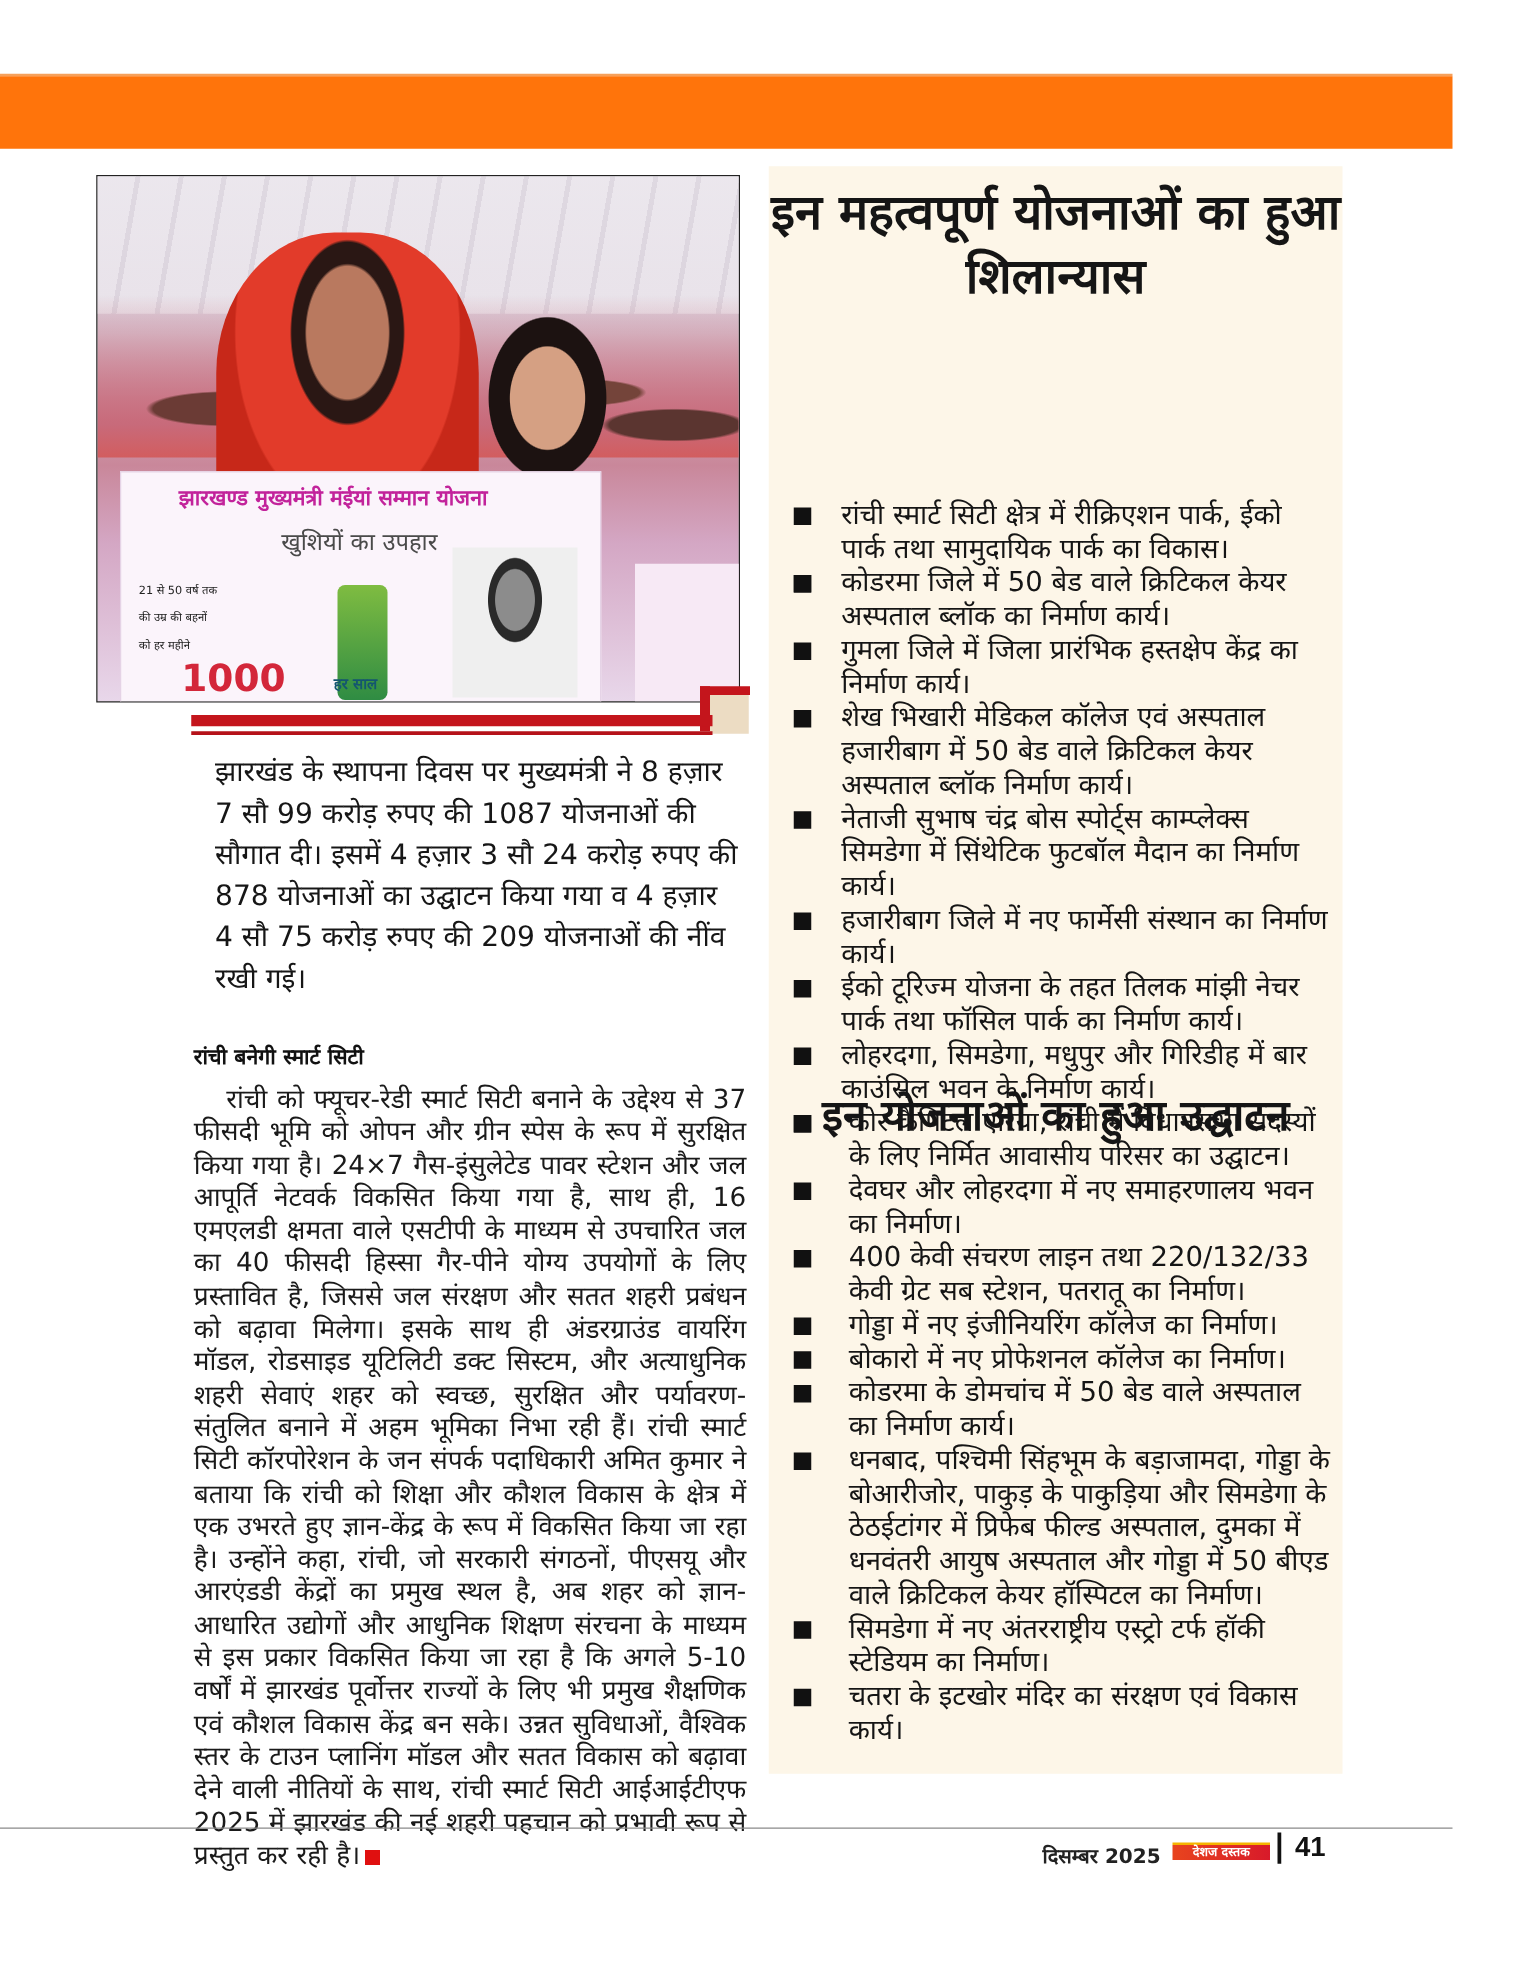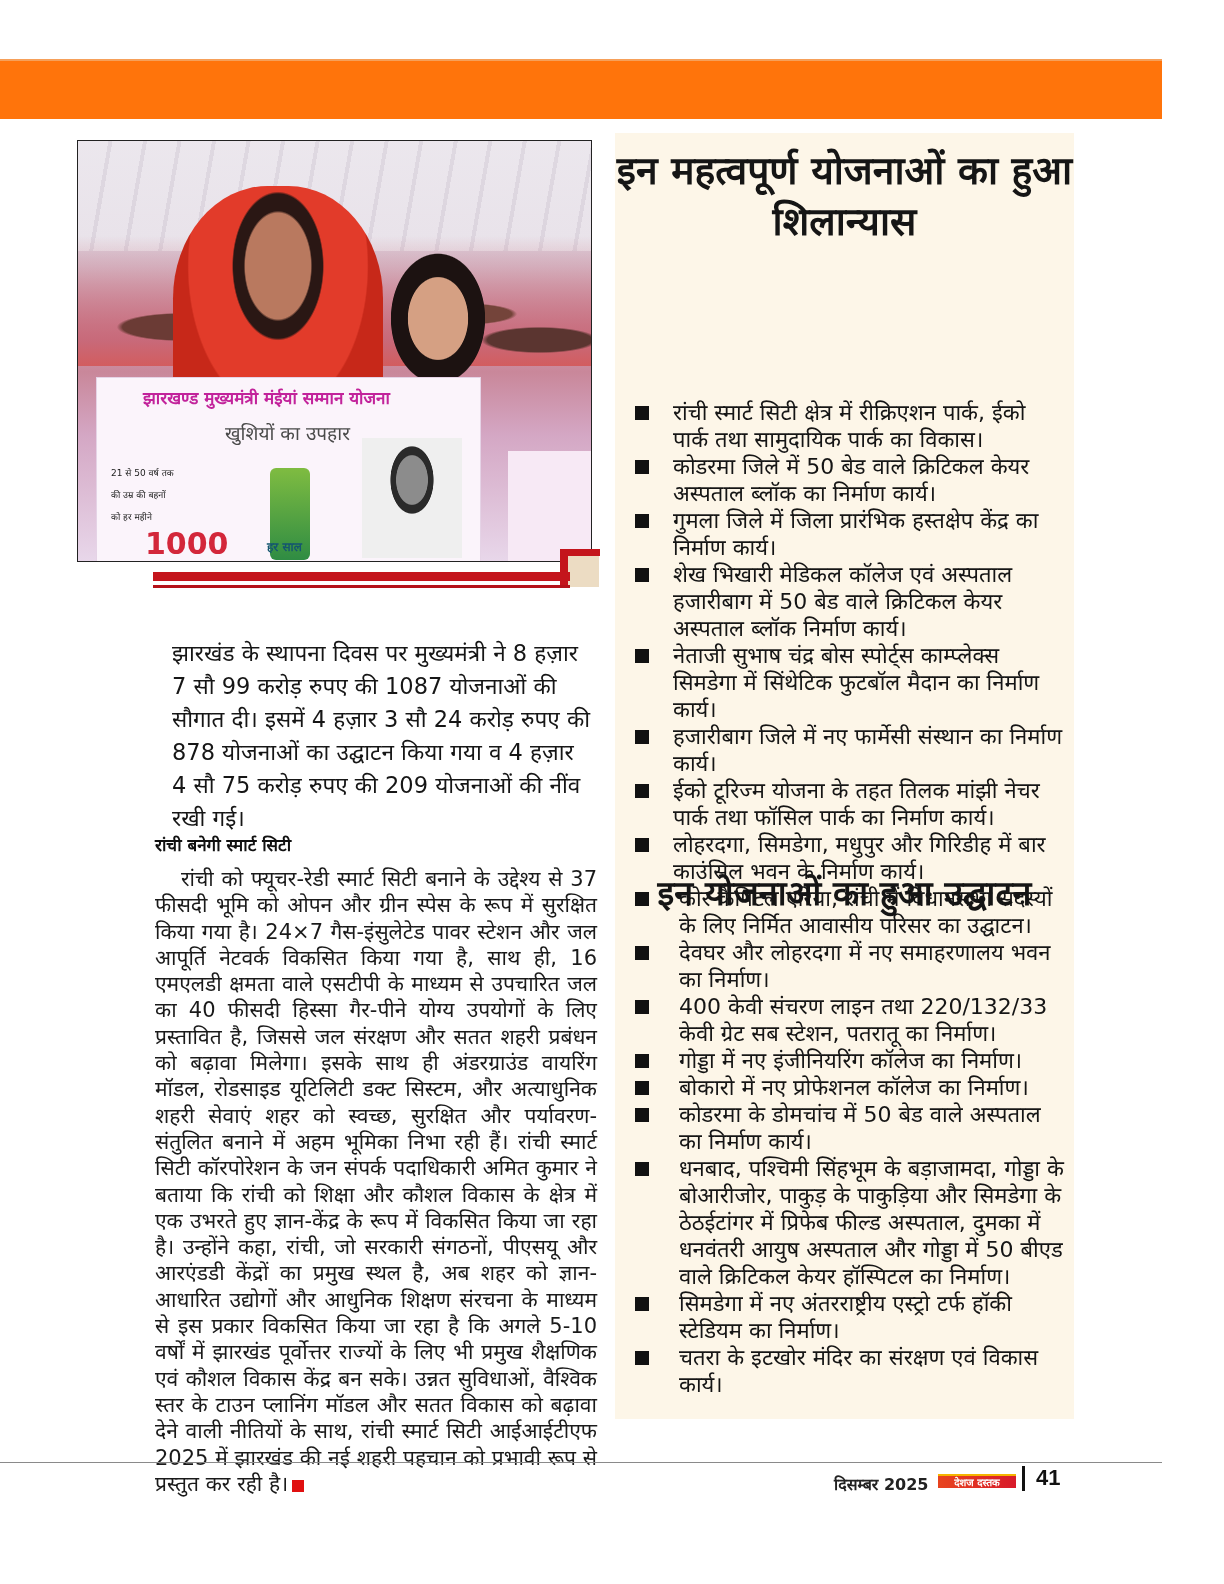--- a/index.html
+++ b/index.html
@@ -34,21 +34,21 @@
     .photo .portrait { position: absolute; left: 265px; top: 60px; width: 100px; height: 120px;
       background: radial-gradient(ellipse at 50% 35%, #8c8c8c 0 22%, #2a2a2a 23% 30%, #efefef 31% 100%); }
     .photo .placard-right { position: absolute; left: 430px; top: 310px; width: 90px; height: 112px; background: #f7e9f5; }
 
     .red-bar-top { position: absolute; left: 153px; top: 572px; width: 417px; height: 9px; background: #c4151c; }
     .red-bar-bottom { position: absolute; left: 153px; top: 585px; width: 417px; height: 3px; background: #b51219; }
     .red-corner-v { position: absolute; left: 560px; top: 549px; width: 8px; height: 36px; background: #c4151c; }
     .red-corner-h { position: absolute; left: 560px; top: 549px; width: 40px; height: 7px; background: #c4151c; }
     .corner-box { position: absolute; left: 568px; top: 556px; width: 31px; height: 31px; background: #ecdcc3; }
 
-    .intro { position: absolute; left: 172px; top: 602px; width: 420px; font-size: 22.5px; line-height: 33px; color: #161616; margin-top: 35px; }
+    .intro { position: absolute; left: 172px; top: 602px; width: 420px; font-size: 22.5px; line-height: 33px; color: #161616; }
 
     .subhead { position: absolute; left: 155px; top: 833px; font-size: 17px; font-weight: bold; color: #111; }
     .body-text { position: absolute; left: 155px; top: 866px; width: 442px; font-size: 21px; line-height: 26.3px; text-align: justify; color: #1a1a1a; }
     .body-text .indent { display: inline-block; width: 26px; }
     .end-mark { display: inline-block; width: 12px; height: 12px; background: #e01010; vertical-align: -1px; margin-left: 4px; }
 
     
     .sidebar { position: absolute; left: 615px; top: 133px; width: 459px; height: 1286px; background: #fdf6e8; }
     .sidebar-title { position: absolute; left: 0; top: 12px; width: 459px; text-align: center; font-size: 39px; line-height: 51px; font-weight: bold; color: #151515; }
     .list { position: absolute; left: 18px; width: 432px; list-style: none; }

